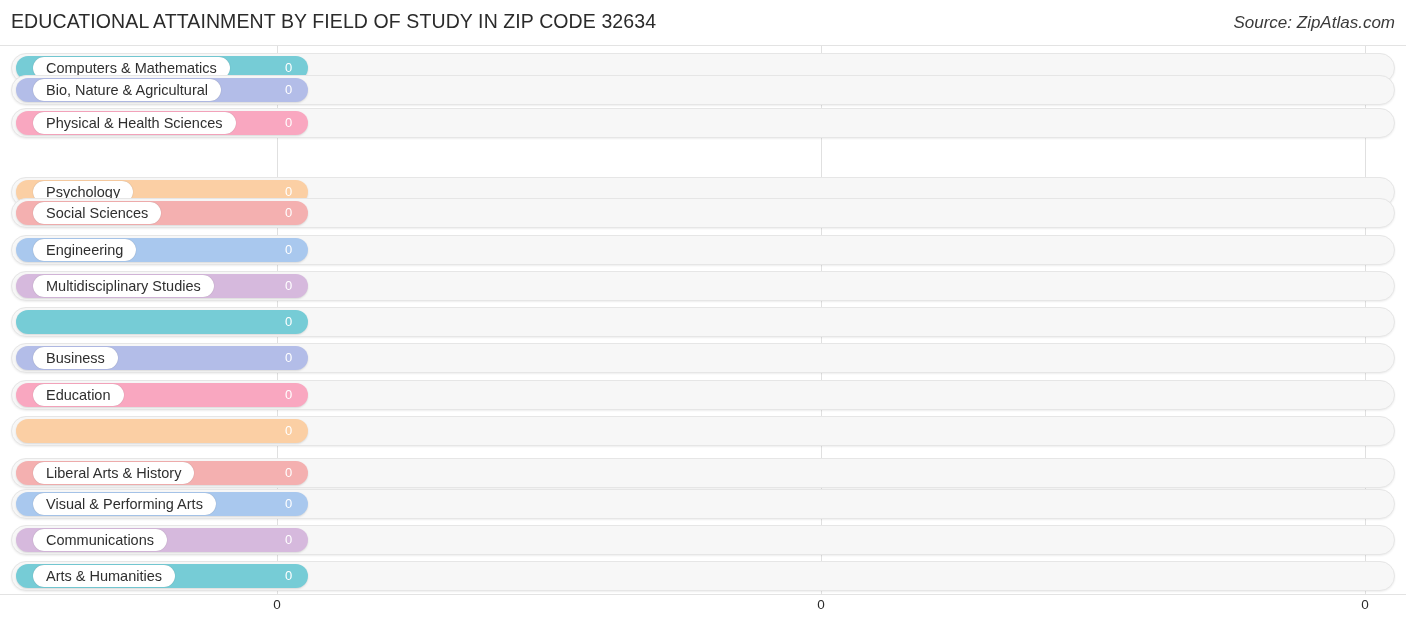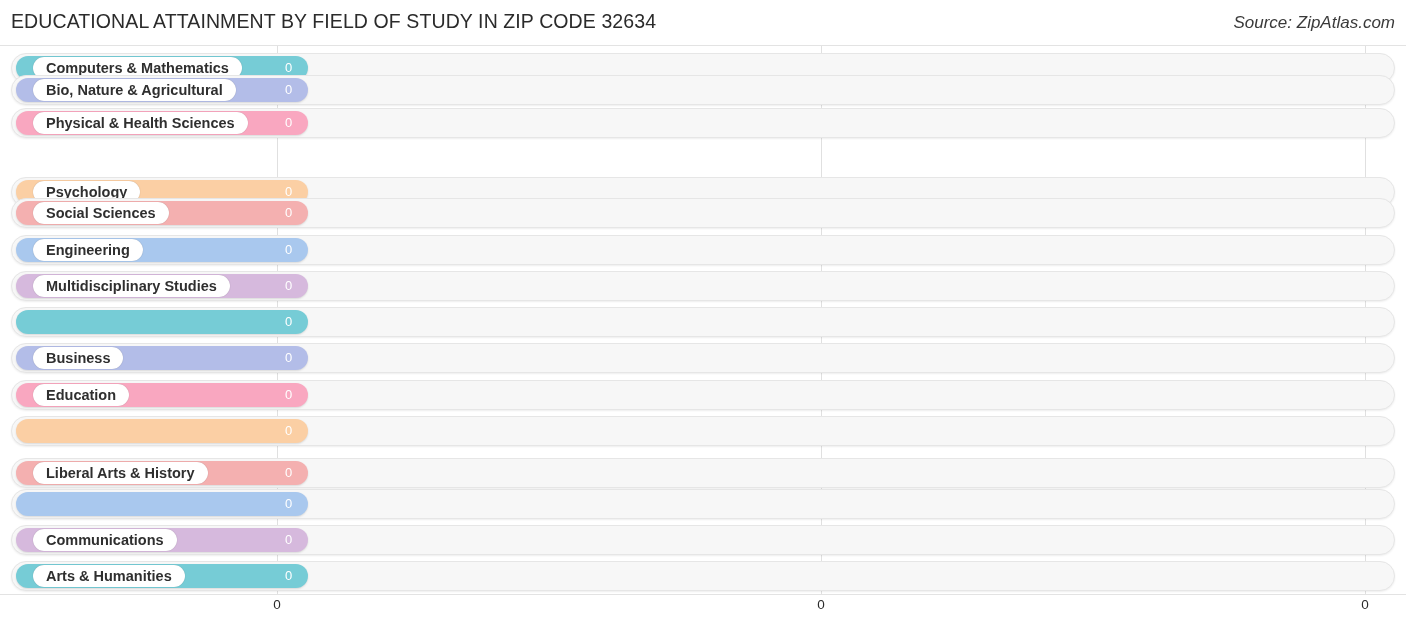--- a/index.html
+++ b/index.html
@@ -100,21 +100,20 @@
     top: 4px;
     height: 22px;
     line-height: 22px;
     padding: 0 13px;
     background: #ffffff;
     border-radius: 11px;
     font-size: 14.5px;
     color: #2f2f2f;
     white-space: nowrap;
     box-shadow: 0 0 1px rgba(0,0,0,0.28);
-    font-weight: bold;
   }
   .bar-value {
     position: absolute;
     top: 0;
     height: 24px;
     line-height: 24px;
     font-size: 13px;
     color: #ffffff;
     white-space: nowrap;
   }
@@ -216,20 +215,21 @@
       </div>
       <div class="row" style="top: 412px; text-align: right;">
         <div class="track"></div>
         <div class="bar" style="width: 292px; background: rgb(244, 176, 176);"></div>
         <div class="label-pill">Liberal Arts &amp; History</div>
         <div class="bar-value" style="left: 274px; top: 3px;">0</div>
       </div>
       <div class="row" style="top: 442.6px;">
         <div class="track"></div>
         <div class="bar" style="width: 292px; background: rgb(169, 200, 238);"></div>
+        <div class="label-pill">Visual &amp; Performing Arts</div>
         <div class="bar-value" style="left: 274px; top: 3px;">0</div>
       </div>
       <div class="row" style="top: 478.9px;">
         <div class="track"></div>
         <div class="bar" style="width: 292px; background: rgb(214, 185, 221);"></div>
         <div class="label-pill">Communications</div>
         <div class="bar-value" style="left: 274px; top: 3px;">0</div>
       </div>
       <div class="row" style="top: 515.2px;">
         <div class="track"></div>

